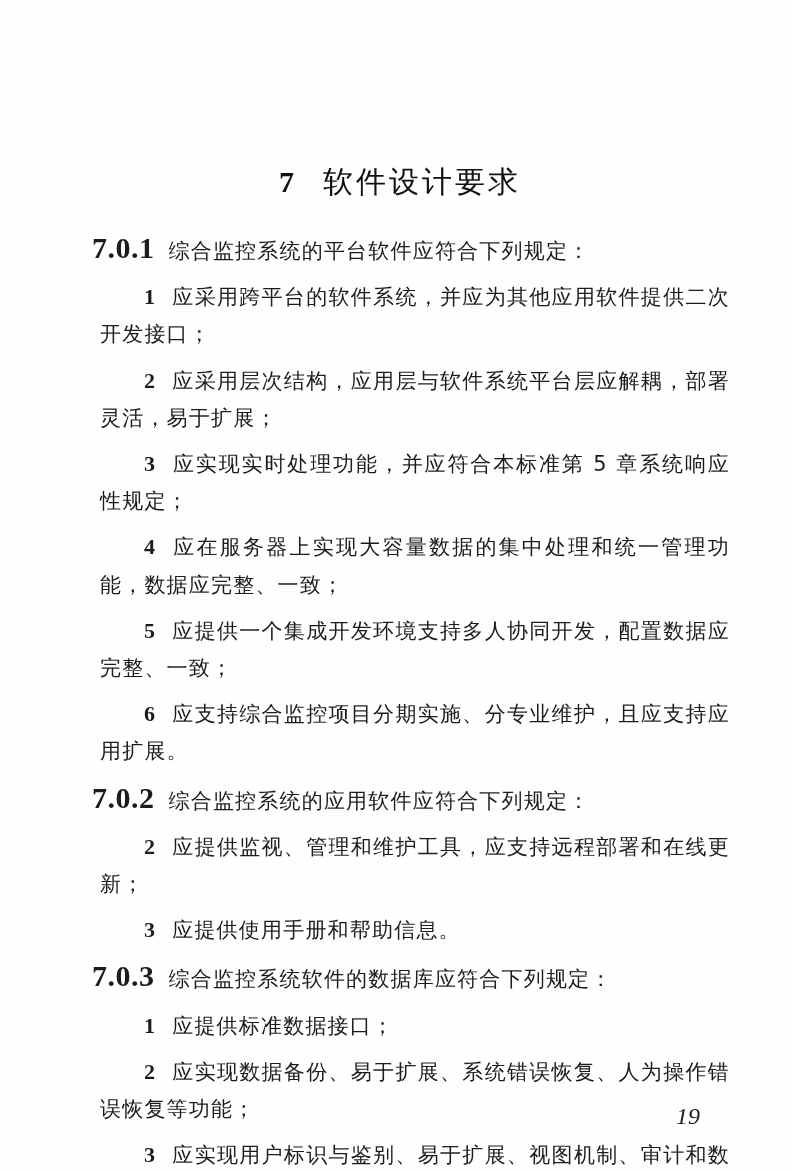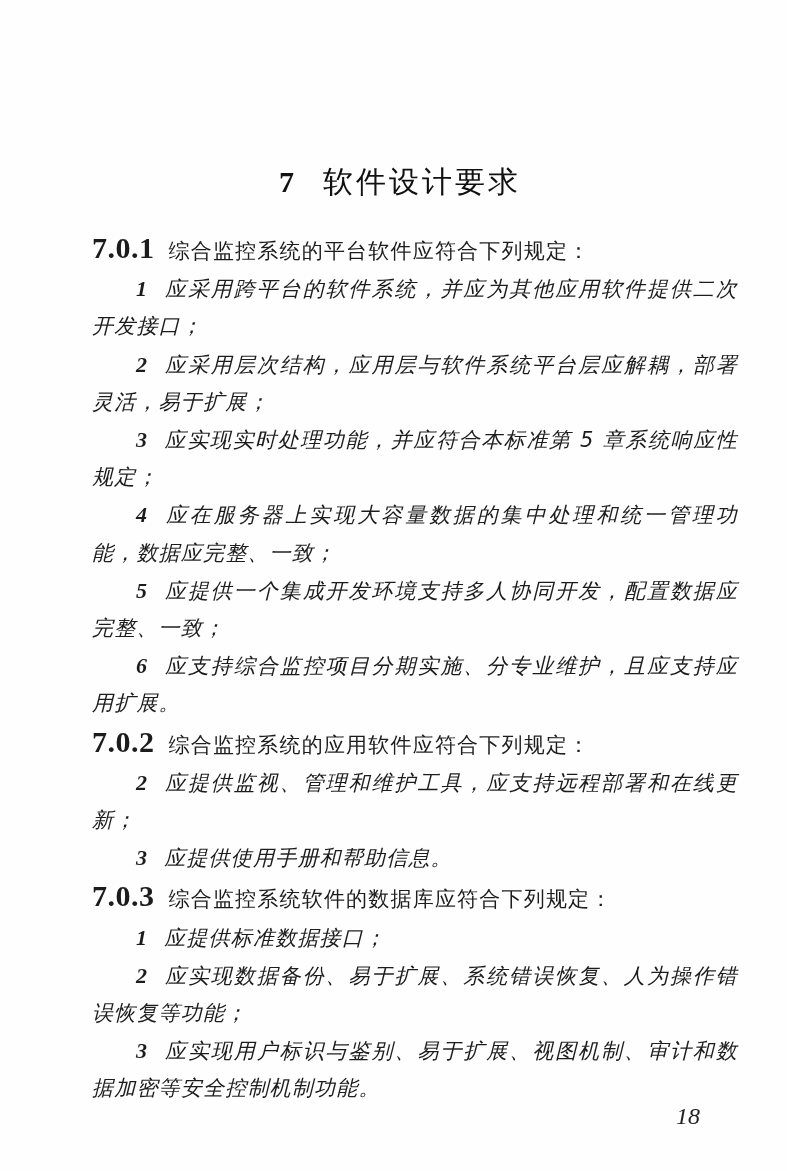--- a/index.html
+++ b/index.html
@@ -60,23 +60,22 @@
       margin: 0;
     }
     .clause-num {
       font-family: "Liberation Serif", "DejaVu Serif", serif;
       font-weight: bold;
       letter-spacing: 0.5px;
       margin-right: 14px;
       font-size: 30px;
     }
     .item {
-      margin: 0;
+      margin: 8px;
       text-indent: 44px;
-      font-style: italic;
     }
     .item-num {
       font-family: "Liberation Serif", "DejaVu Serif", serif;
       font-weight: bold;
       font-size: 22px;
       margin-right: 16px;
     }
     .page-number {
       position: absolute;
       left: 676px;
@@ -144,15 +143,15 @@
       <p class="item">
         <span class="item-num">2</span><span>应实现数据备份、易于扩展、系统错误恢复、人为操作错误恢复等功能；</span>
       </p>
       <p class="item">
         <span class="item-num">3</span><span>应实现用户标识与鉴别、易于扩展、视图机制、审计和数据加密等安全控制机制功能。</span>
       </p>
     </section>
 
   </div>
 
-  <div class="page-number">18</div>
+  <div class="page-number">19</div>
 
 </div>
 
 </body></html>

